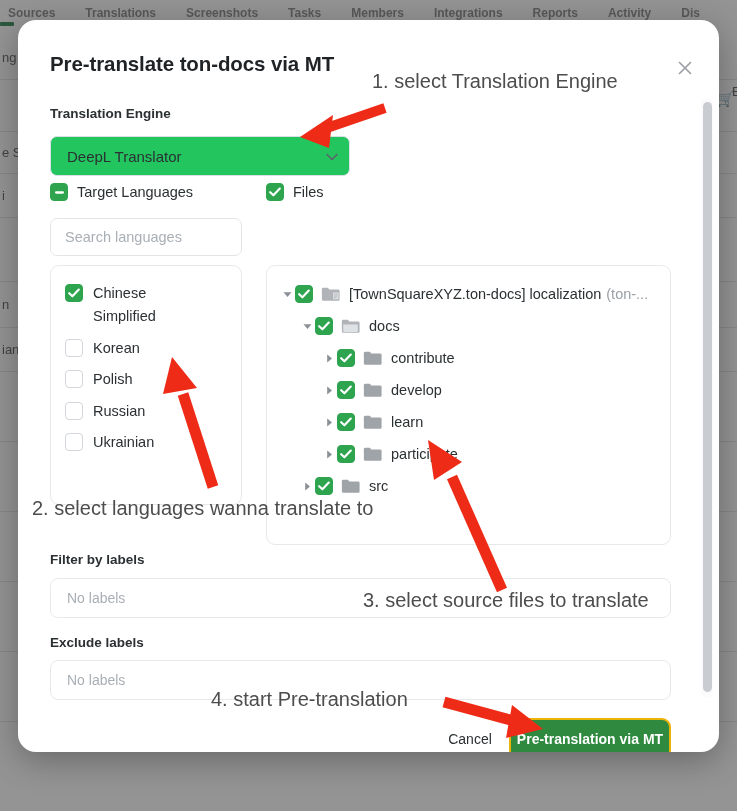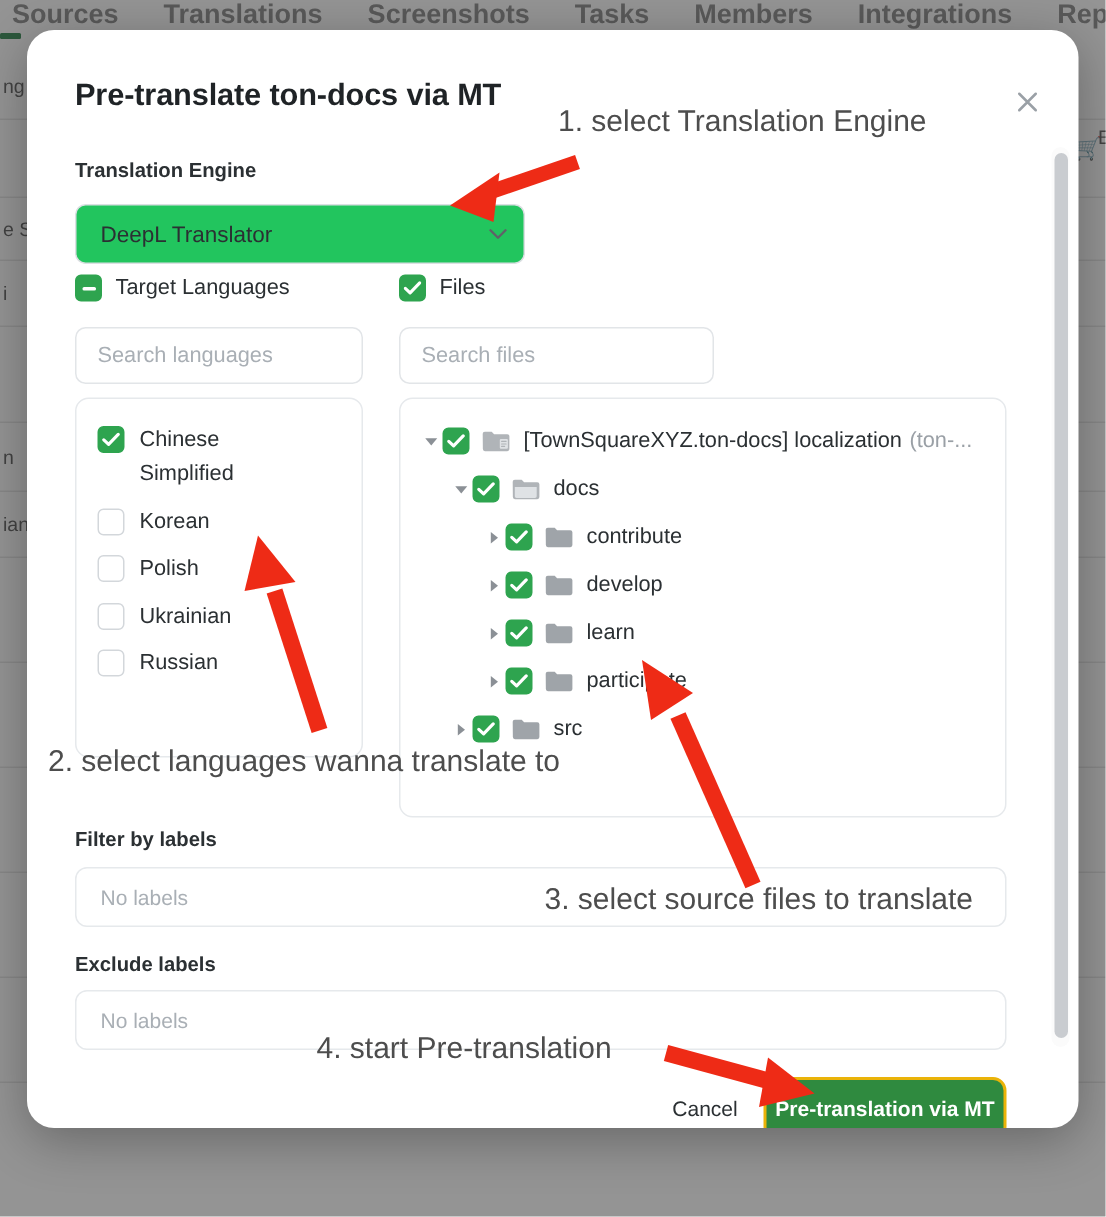--- a/index.html
+++ b/index.html
@@ -16,21 +16,21 @@
     position: absolute; inset: 0;
     background: #ffffff;
     overflow: hidden;
     filter: blur(0.4px);
   }
   .bg-topnav {
     position: absolute; top: 0; left: 0; right: 0; height: 16px;
     background: #ffffff;
     display: flex; align-items: flex-end; gap: 30px;
     padding: 0 8px;
-    font-size: 18px; font-weight: 600; color: #7d7d7d;
+    font-size: 12px; font-weight: 600; color: #7d7d7d;
     white-space: nowrap;
   }
   .bg-topnav .navitem { position: relative; top: 4px; }
   .bg-accent-bar {
     position: absolute; top: 22px; left: 0px; width: 14px; height: 4px;
     background: #1a7a3c; border-radius: 1px;
   }
   .bg-table {
     position: absolute; top: 28px; left: 0; right: 0; bottom: 0;
   }
@@ -306,46 +306,45 @@
     <div class="cbx-row" style="left:248px; top:163px;">
       <span class="cbx on">
         <svg width="12" height="10" viewBox="0 0 12 10" fill="none" stroke="#fff" stroke-width="2.1" stroke-linecap="round" stroke-linejoin="round">
             <path d="M1.2 5.2 L4.4 8.3 L10.8 1.6"></path>
           </svg>
       </span>
       <span>Files</span>
     </div>
 
     <input class="search-input" style="left: 32px; top: 198px; width: 192px;" placeholder="Search languages">
-    <input class="search-input" style="left: 248px; top: 198px; width: 210px;" placeholder="Search files">
 
     <div class="panel lang-list" style="left:32px; top:245px; width:192px; height:240px;">
       <div class="lang-item">
         <span class="cbx on">
           <svg width="12" height="10" viewBox="0 0 12 10" fill="none" stroke="#fff" stroke-width="2.1" stroke-linecap="round" stroke-linejoin="round">
               <path d="M1.2 5.2 L4.4 8.3 L10.8 1.6"></path>
             </svg>
         </span>
         <span class="lang-name">Chinese Simplified</span>
       </div>
       <div class="lang-item">
         <span class="cbx off"></span>
         <span class="lang-name">Korean</span>
       </div>
       <div class="lang-item">
         <span class="cbx off"></span>
         <span class="lang-name">Polish</span>
       </div>
       <div class="lang-item">
         <span class="cbx off"></span>
-        <span class="lang-name">Ukrainian</span>
+        <span class="lang-name">Russian</span>
       </div>
       <div class="lang-item">
         <span class="cbx off"></span>
-        <span class="lang-name">Russian</span>
+        <span class="lang-name">Ukrainian</span>
       </div>
     </div>
 
     <div class="panel tree" style="left:248px; top:245px; width:405px; height:280px;">
 
       <div class="tree-row" style="padding-left:6px;">
         <span class="tw">
           <svg width="9" height="7" viewBox="0 0 9 7" fill="#8b9096">
               <path d="M0.5 1.2 L8.5 1.2 L4.5 6.0 Z"></path>
             </svg>

